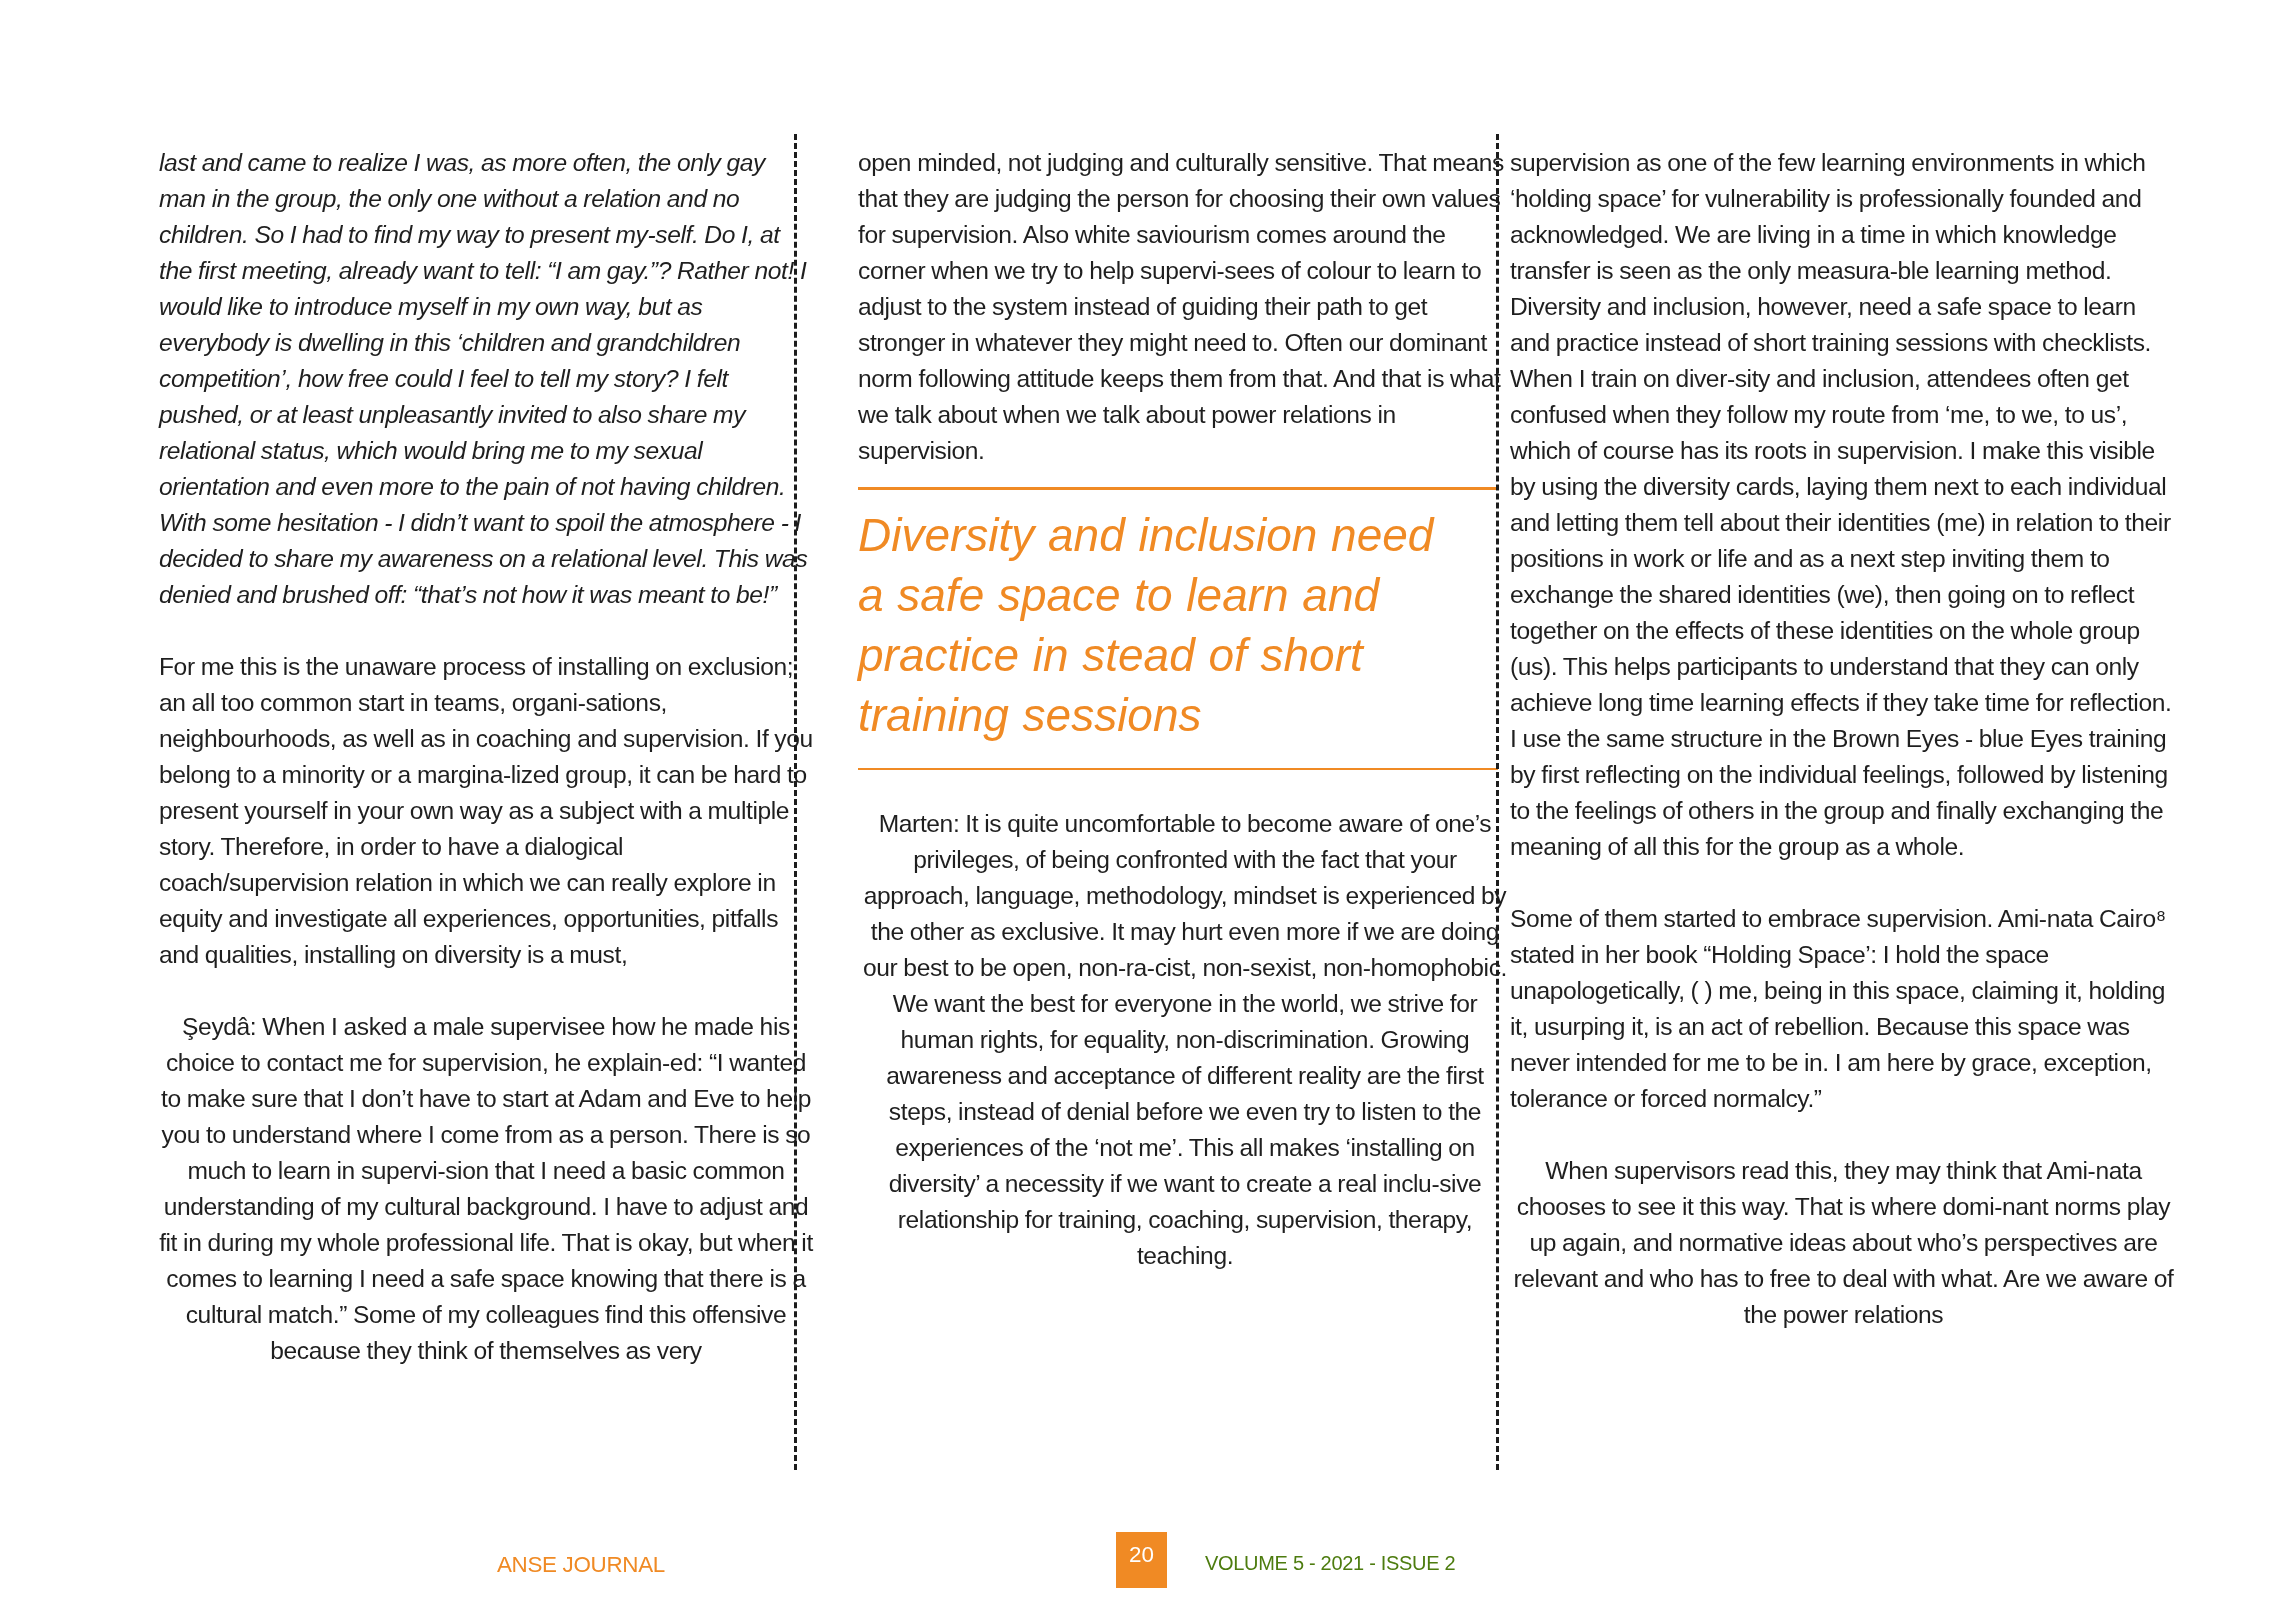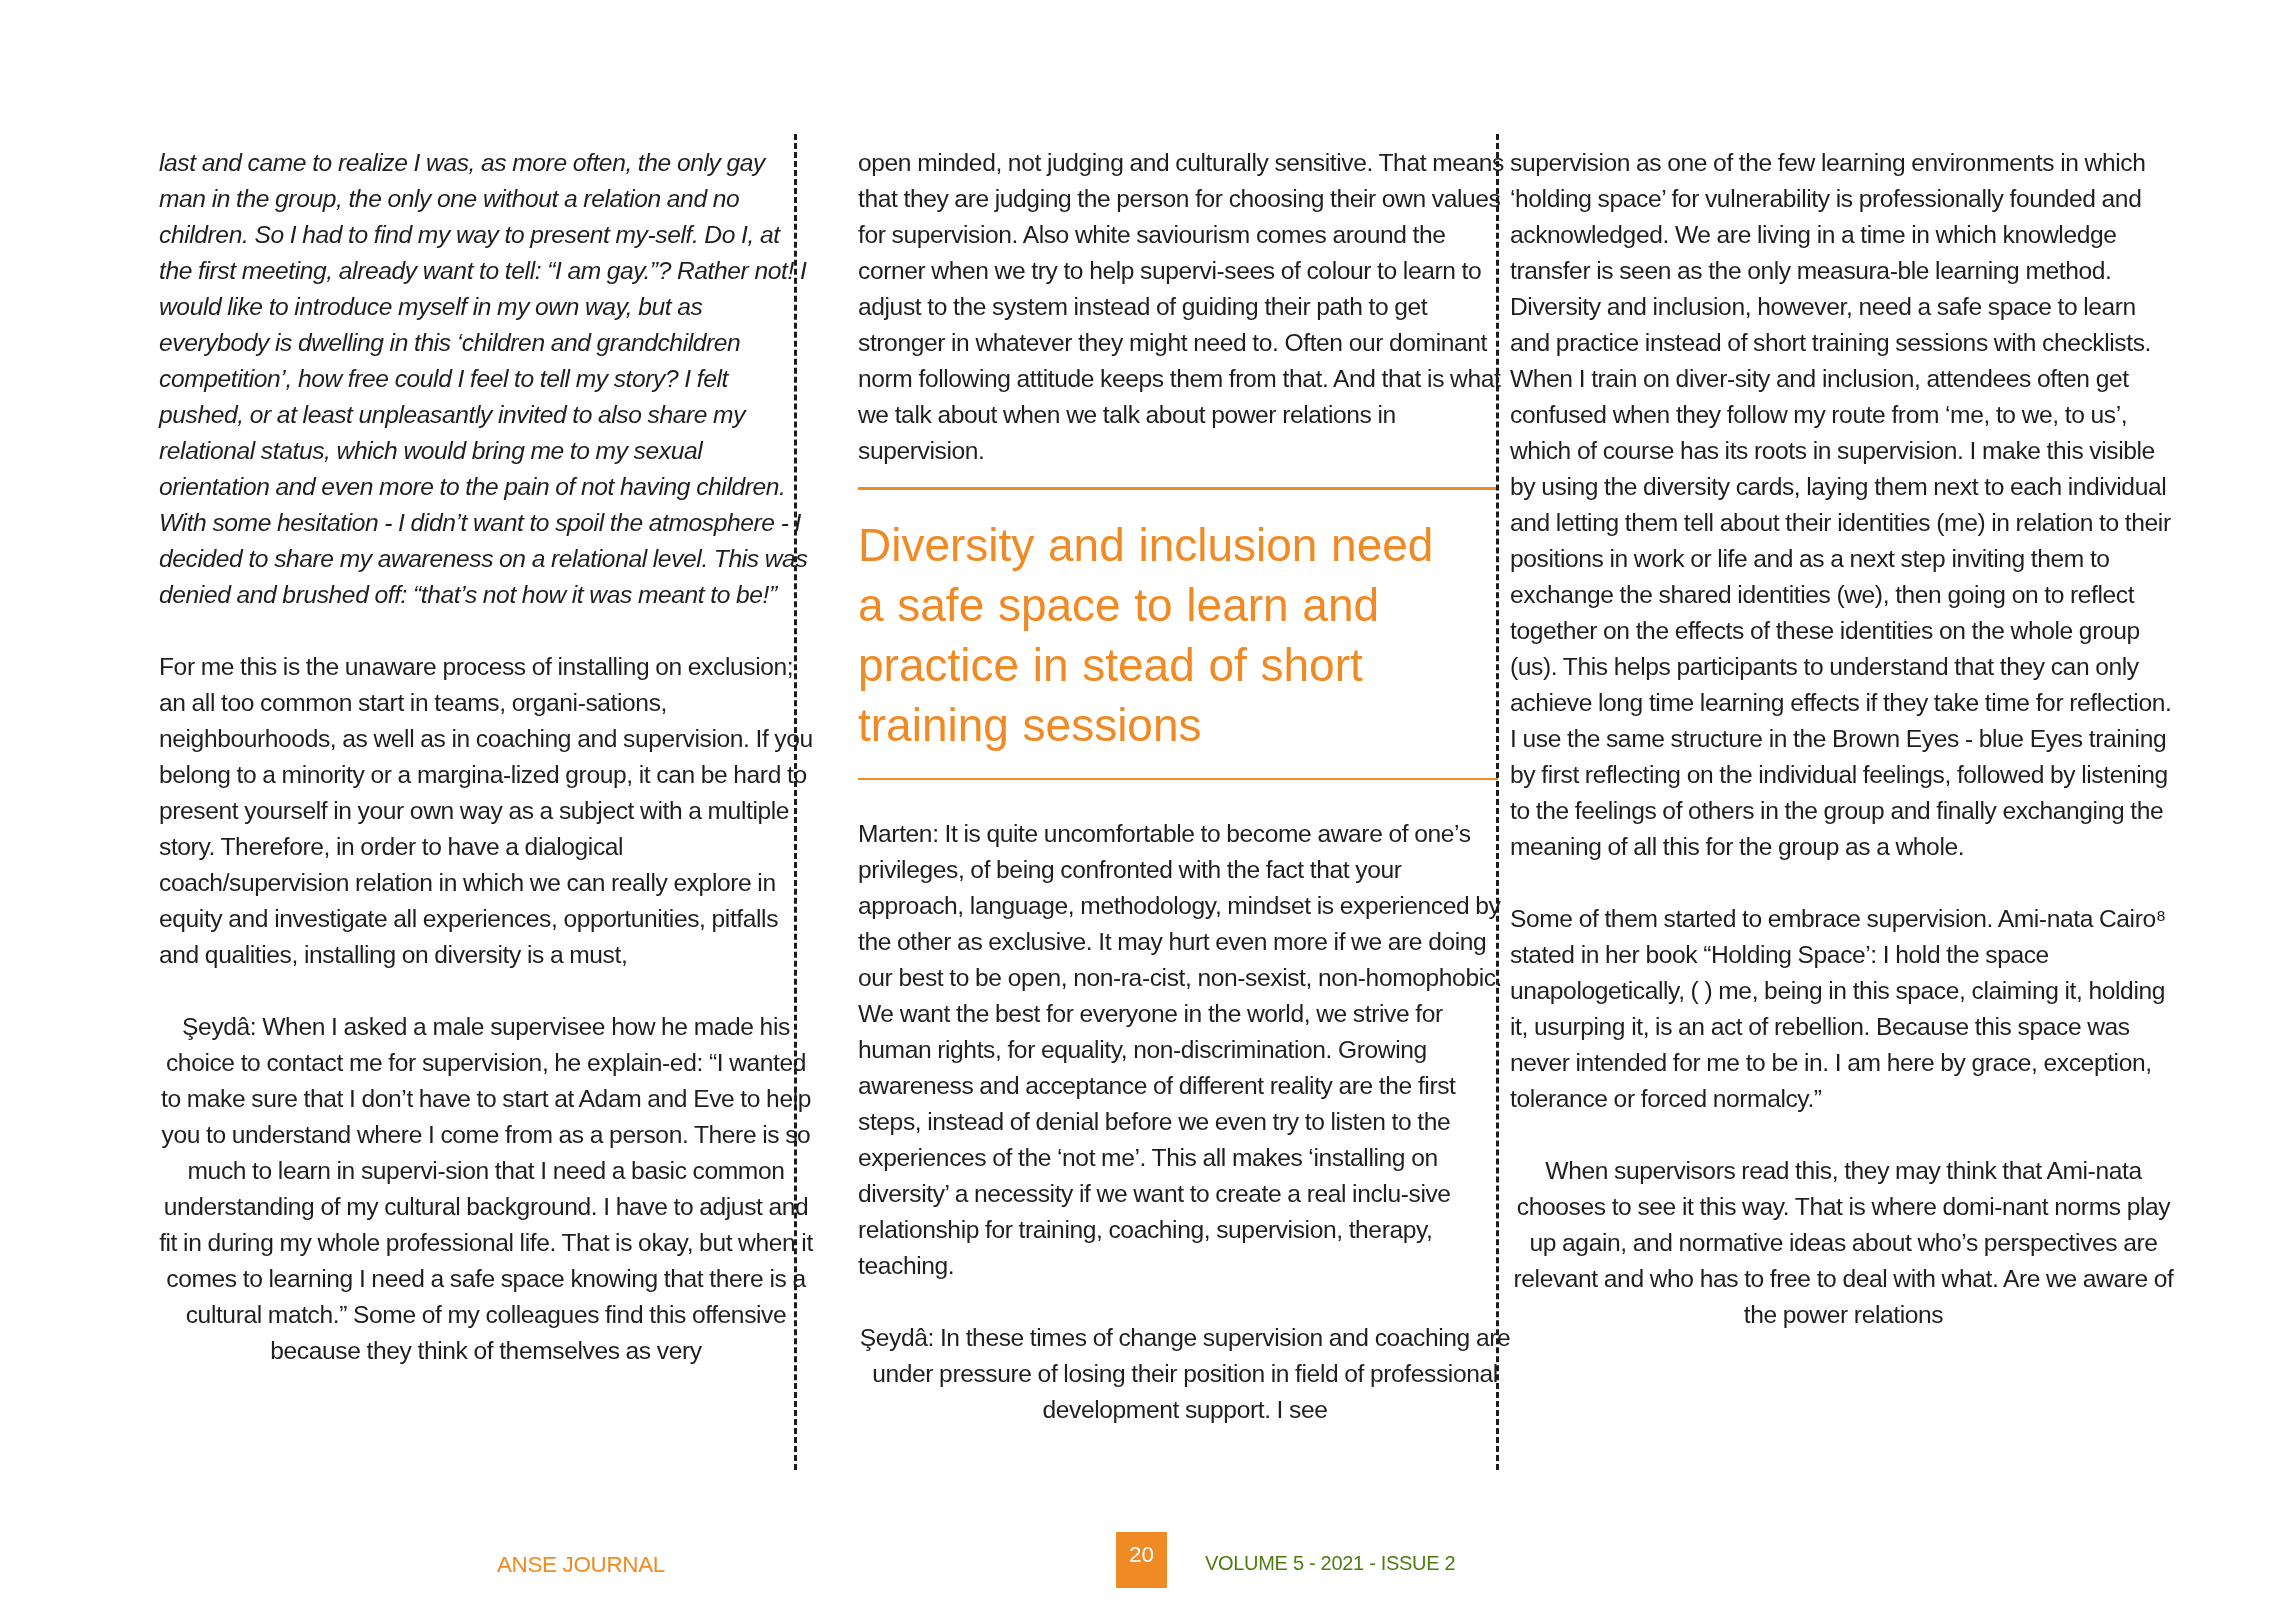--- a/index.html
+++ b/index.html
@@ -52,25 +52,26 @@
   .pullquote {
     margin: 18px 0 36px 0;
   }
   .pullquote .rule {
     height: 2.7px;
     background: #F08A24;
     width: 640px;
   }
   .pullquote .quote-text {
     color: #F08A24;
+    font-style: italic;
     font-size: 46px;
     line-height: 60px;
     letter-spacing: 0px;
     word-spacing: 0.9px;
-    padding: 25px 0 23px 0;
+    padding: 15px 0 23px 0;
     margin: 0;
     white-space: pre-line;
   }
 
   .footer {
     position: absolute;
     top: 1530px;
     left: 0;
     width: 1865px;
     height: 59px;
@@ -123,21 +124,20 @@
     <div class="pullquote">
       <div class="rule"></div>
       <p class="quote-text">Diversity and inclusion need
 a safe space to learn and
 practice in stead of short
 training sessions</p>
       <div class="rule"></div>
     </div>
 
     <p class="para">Marten: It is quite uncomfortable to become aware of one’s privileges, of being confronted with the fact that your approach, language, methodology, mindset is experienced by the other as  exclusive. It may hurt even more if we are doing our best to be open, non-ra-cist, non-sexist, non-homophobic. We want the best for everyone in the world, we strive for human rights, for equality, non-discrimination. Growing awareness and acceptance of different reality are the first steps, instead of denial before we even try to listen to the experiences of the ‘not me’. This all makes ‘installing on diversity’ a necessity if we want to create a real inclu-sive relationship for training, coaching, supervision, therapy, teaching.</p>
-    <p class="para">Şeydâ: In these times of change supervision and coaching are under pressure of losing their position in field of professional development support. I see</p>
   </div>
 
   <div class="divider divider-2"></div>
 
   <div class="column col-3">
     <p class="para">supervision as one of the few learning environments in which ‘holding space’ for vulnerability is professionally founded and acknowledged. We are living in a time in which knowledge transfer is seen as the only measura-ble learning method. Diversity and inclusion, however, need a safe space to learn and practice instead of short training sessions with checklists. When I train on diver-sity and inclusion, attendees often get confused when they follow my route from ‘me,  to we,  to us’, which of course has its roots in supervision. I make this visible by using the diversity cards, laying them next to each individual and letting them tell about their identities (me) in relation to their positions in work or life and as a next step inviting them to exchange the shared identities (we), then going on to reflect together on the effects of these identities on the whole group (us). This helps participants to understand that they can only achieve long time learning effects if they take time for reflection. I use the same structure in the Brown Eyes - blue Eyes training by first reflecting on the individual feelings, followed by listening to the feelings of others in the group and finally exchanging the meaning of all this for the group as a whole.</p>
     <p class="para">Some of them started to embrace supervision. Ami-nata Cairo⁸ stated in her book “Holding Space’: I hold the space unapologetically, ( ) me, being in this space, claiming it, holding it, usurping it, is an act of rebellion. Because this space was never intended for me to be in. I am here by grace, exception, tolerance or forced normalcy.”</p>
     <p class="para">When supervisors read this, they may think that Ami-nata chooses to see it this way. That is where domi-nant norms play up again, and normative ideas about who’s perspectives are relevant and who has to free to deal with what. Are we aware of the power relations</p>
   </div>
 

